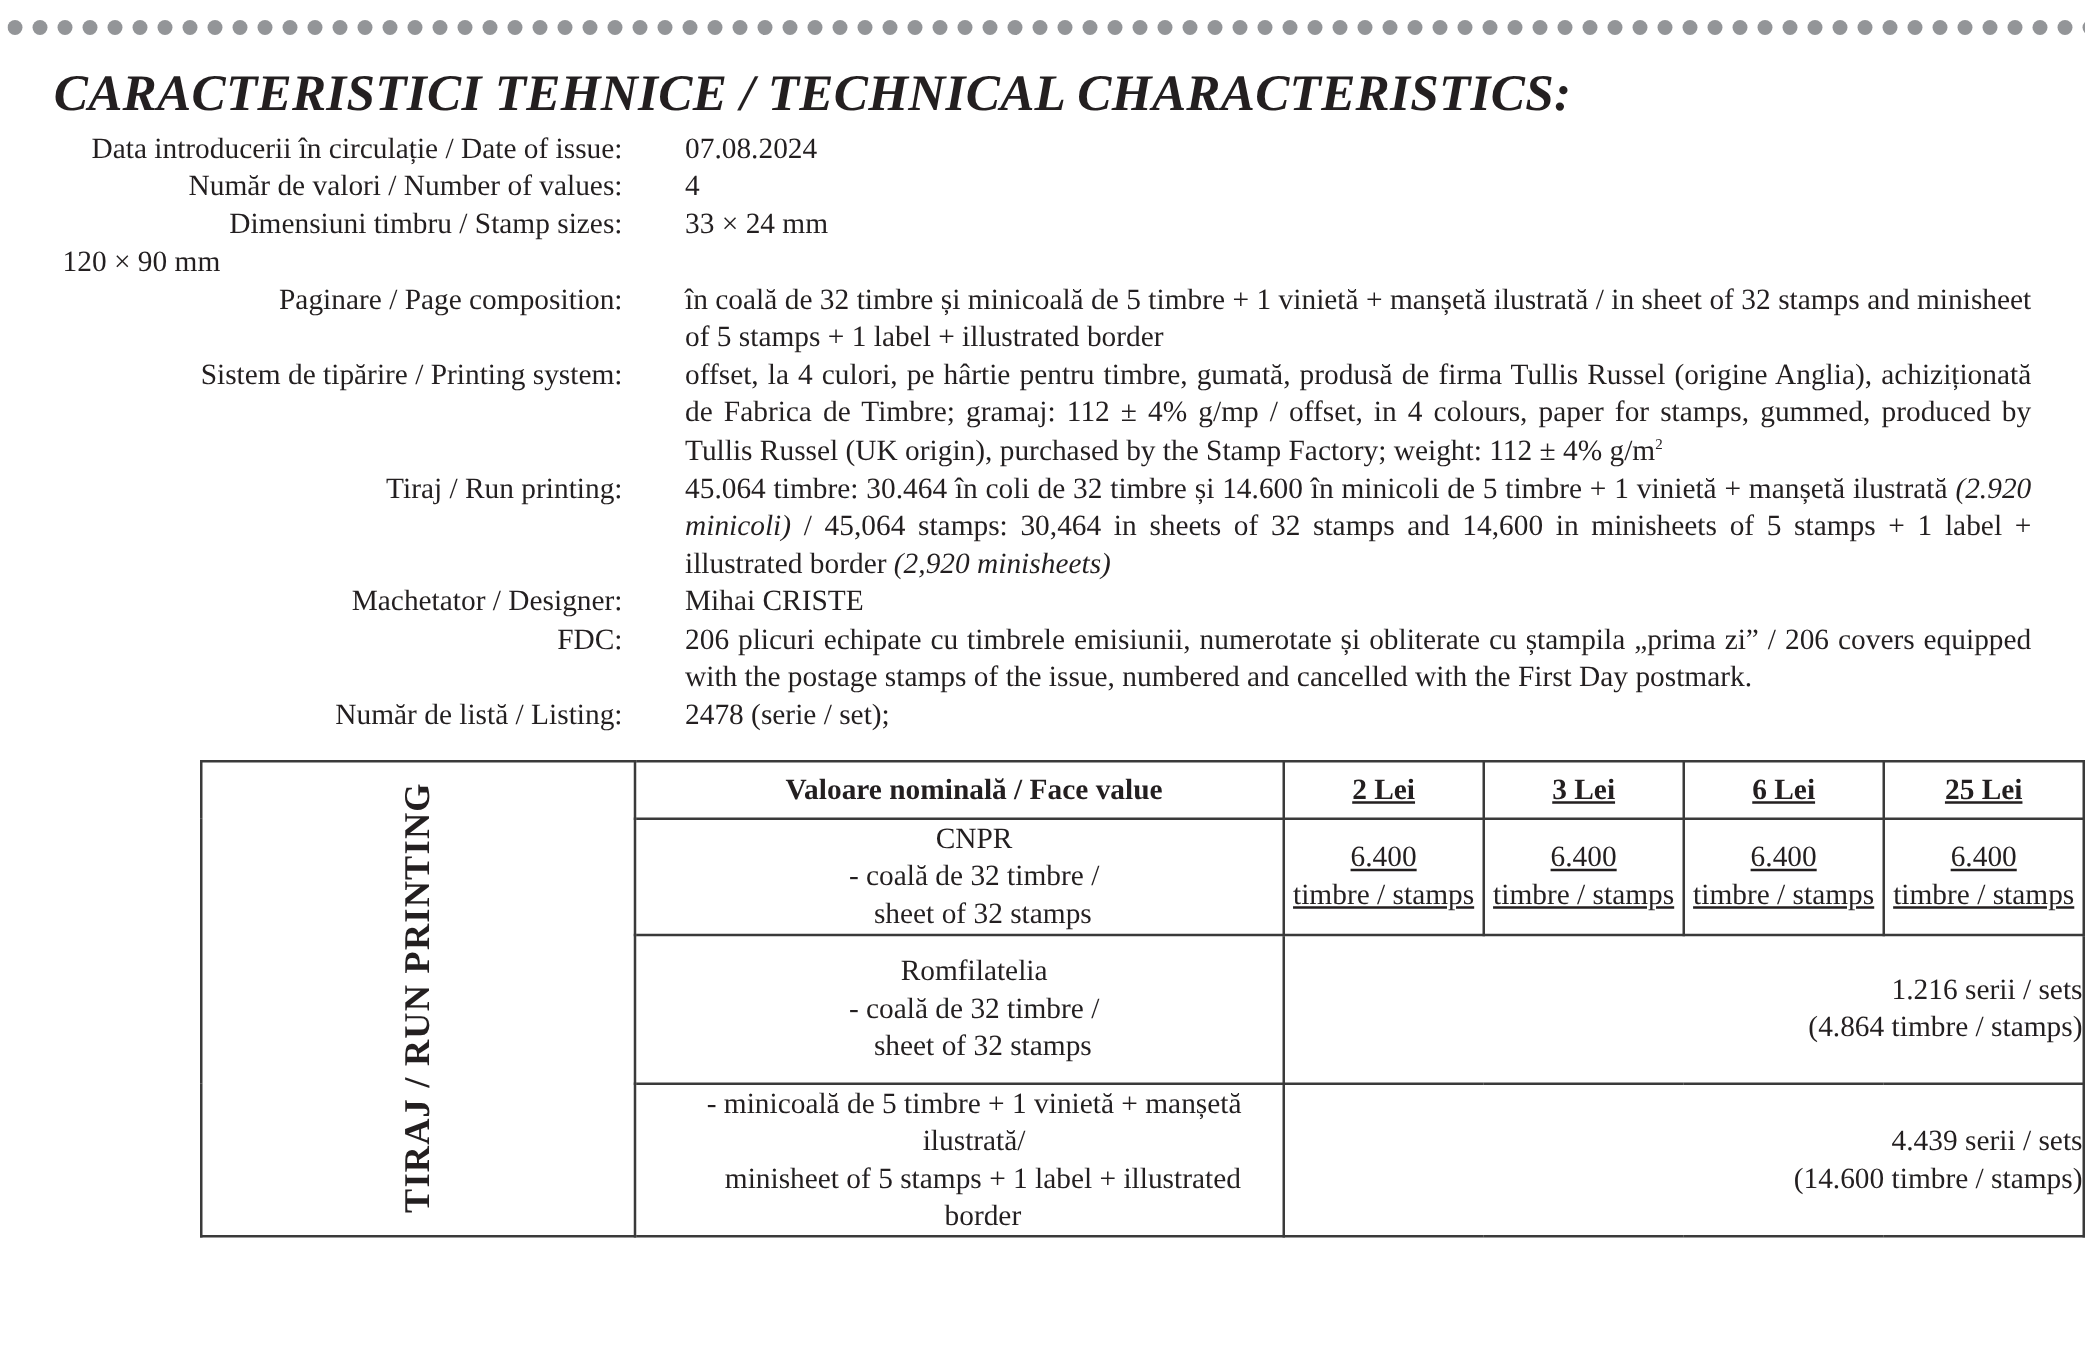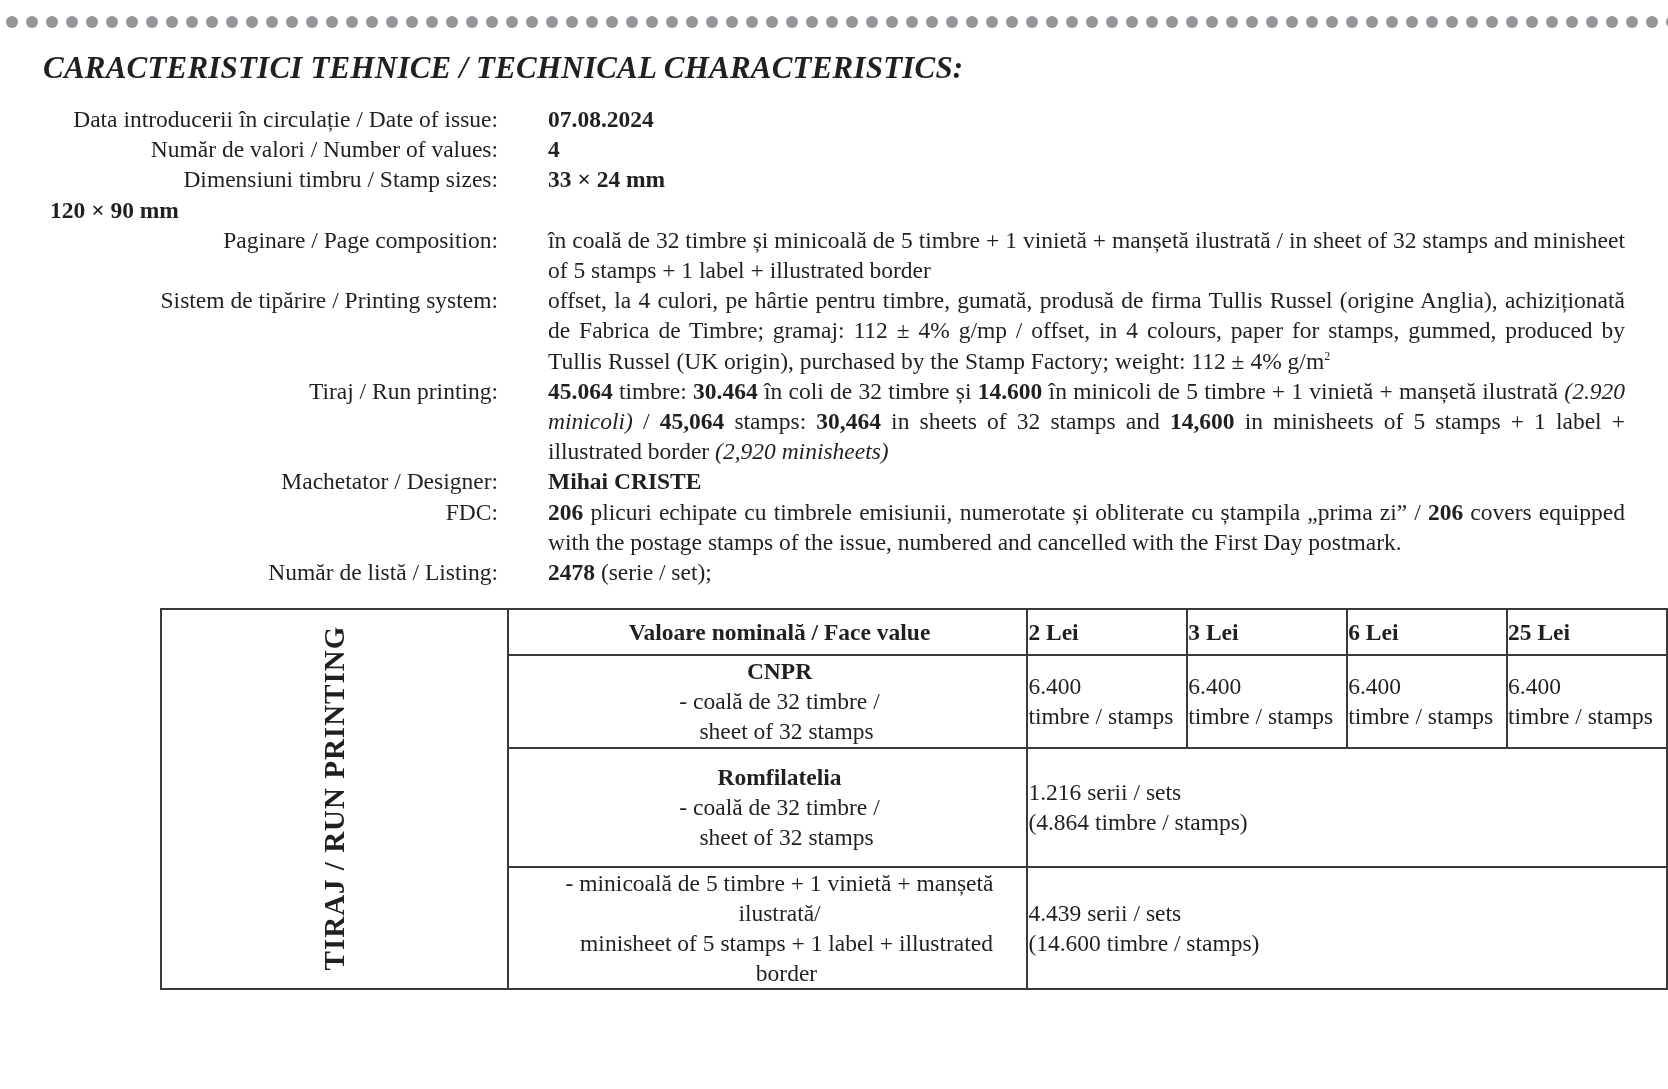--- a/index.html
+++ b/index.html
@@ -11,53 +11,53 @@
   .dots {
     position: absolute; left: 6px; top: 16px; width: 1662px; height: 14px;
     overflow: hidden; white-space: nowrap;
   }
   .dot {
     display: inline-block; width: 12px; height: 12px; border-radius: 50%;
     background: #939598; margin-right: 8px; vertical-align: top;
   }
   .title {
     position: absolute; left: 43px; top: 50px;
-    font-size: 31px; font-weight: bold; font-style: italic; letter-spacing: 0.2px;
+    font-size: 41px; font-weight: bold; font-style: italic; letter-spacing: 0.2px;
     white-space: nowrap;
   }
   .specs {
     position: absolute; left: 0; top: 104px; width: 1668px;
     font-size: 23.5px; line-height: 30.2px;
   }
   .spec-row { display: flex; }
   .spec-label {
     width: 498px; text-align: right; flex: none; white-space: nowrap;
   }
   .spec-value {
     margin-left: 50px; width: 1077px; text-align: justify;
   }
-  .b { font-weight: bold; }
+  .b { font-weight: normal; }
   .i { font-style: italic; }
   sup { font-size: 12px; vertical-align: 9px; line-height: 0; }
 
   .run-table {
     position: absolute; left: 160px; top: 608px;
     border-collapse: collapse; font-size: 23.5px; line-height: 30.2px;
   }
   .run-table td {
     border: 2.5px solid #3a3a3a; padding: 0; vertical-align: middle;
   }
   .side-cell { width: 52px; text-align: center; position: relative; }
   .side-label {
     display: inline-block; transform: rotate(-90deg);
     white-space: nowrap; font-weight: bold; font-size: 29px; letter-spacing: 1px;
   }
   .desc-cell { width: 562px; padding-left: 24px !important; text-align: center; }
-  .val-cell { width: 175px; text-align: left; }
-  .merged { text-align: left; }
+  .val-cell { width: 175px; text-align: center; text-decoration: underline; }
+  .merged { text-align: right; }
   .hdr { font-weight: bold; height: 46px; }
   .r1 { height: 88px; }
   .r2 { height: 119px; }
   .r3 { height: 82px; padding-left: 48px; }
   .indent { padding-left: 14px; }
 </style>
 </head>
 <body>
 
 <div class="dots" id="dots"><span class="dot" style="background: rgb(147, 149, 152);"></span><span class="dot" style="background: rgb(147, 149, 152);"></span><span class="dot" style="background: rgb(147, 149, 152);"></span><span class="dot" style="background: rgb(147, 149, 152);"></span><span class="dot" style="background: rgb(147, 149, 152);"></span><span class="dot" style="background: rgb(147, 149, 152);"></span><span class="dot" style="background: rgb(147, 149, 152);"></span><span class="dot" style="background: rgb(147, 149, 152);"></span><span class="dot" style="background: rgb(147, 149, 152);"></span><span class="dot" style="background: rgb(147, 149, 152);"></span><span class="dot" style="background: rgb(147, 149, 152);"></span><span class="dot" style="background: rgb(147, 149, 152);"></span><span class="dot" style="background: rgb(147, 149, 152);"></span><span class="dot" style="background: rgb(147, 149, 152);"></span><span class="dot" style="background: rgb(147, 149, 152);"></span><span class="dot" style="background: rgb(147, 149, 152);"></span><span class="dot" style="background: rgb(147, 149, 152);"></span><span class="dot" style="background: rgb(147, 149, 152);"></span><span class="dot" style="background: rgb(147, 149, 152);"></span><span class="dot" style="background: rgb(147, 149, 152);"></span><span class="dot" style="background: rgb(147, 149, 152);"></span><span class="dot" style="background: rgb(147, 149, 152);"></span><span class="dot" style="background: rgb(147, 149, 152);"></span><span class="dot" style="background: rgb(147, 149, 152);"></span><span class="dot" style="background: rgb(147, 149, 152);"></span><span class="dot" style="background: rgb(147, 149, 152);"></span><span class="dot" style="background: rgb(147, 149, 152);"></span><span class="dot" style="background: rgb(147, 149, 152);"></span><span class="dot" style="background: rgb(147, 149, 152);"></span><span class="dot" style="background: rgb(147, 149, 152);"></span><span class="dot" style="background: rgb(147, 149, 152);"></span><span class="dot" style="background: rgb(147, 149, 152);"></span><span class="dot" style="background: rgb(147, 149, 152);"></span><span class="dot" style="background: rgb(147, 149, 152);"></span><span class="dot" style="background: rgb(147, 149, 152);"></span><span class="dot" style="background: rgb(147, 149, 152);"></span><span class="dot" style="background: rgb(147, 149, 152);"></span><span class="dot" style="background: rgb(147, 149, 152);"></span><span class="dot" style="background: rgb(147, 149, 152);"></span><span class="dot" style="background: rgb(147, 149, 152);"></span><span class="dot" style="background: rgb(147, 149, 152);"></span><span class="dot" style="background: rgb(147, 149, 152);"></span><span class="dot" style="background: rgb(147, 149, 152);"></span><span class="dot" style="background: rgb(147, 149, 152);"></span><span class="dot" style="background: rgb(147, 149, 152);"></span><span class="dot" style="background: rgb(147, 149, 152);"></span><span class="dot" style="background: rgb(147, 149, 152);"></span><span class="dot" style="background: rgb(147, 149, 152);"></span><span class="dot" style="background: rgb(147, 149, 152);"></span><span class="dot" style="background: rgb(147, 149, 152);"></span><span class="dot" style="background: rgb(147, 149, 152);"></span><span class="dot" style="background: rgb(147, 149, 152);"></span><span class="dot" style="background: rgb(147, 149, 152);"></span><span class="dot" style="background: rgb(147, 149, 152);"></span><span class="dot" style="background: rgb(147, 149, 152);"></span><span class="dot" style="background: rgb(147, 149, 152);"></span><span class="dot" style="background: rgb(147, 149, 152);"></span><span class="dot" style="background: rgb(147, 149, 152);"></span><span class="dot" style="background: rgb(147, 149, 152);"></span><span class="dot" style="background: rgb(147, 149, 152);"></span><span class="dot" style="background: rgb(147, 149, 152);"></span><span class="dot" style="background: rgb(147, 149, 152);"></span><span class="dot" style="background: rgb(147, 149, 152);"></span><span class="dot" style="background: rgb(147, 149, 152);"></span><span class="dot" style="background: rgb(147, 149, 152);"></span><span class="dot" style="background: rgb(147, 149, 152);"></span><span class="dot" style="background: rgb(147, 149, 152);"></span><span class="dot" style="background: rgb(147, 149, 152);"></span><span class="dot" style="background: rgb(147, 149, 152);"></span><span class="dot" style="background: rgb(147, 149, 152);"></span><span class="dot" style="background: rgb(147, 149, 152);"></span><span class="dot" style="background: rgb(147, 149, 152);"></span><span class="dot" style="background: rgb(147, 149, 152);"></span><span class="dot" style="background: rgb(147, 149, 152);"></span><span class="dot" style="background: rgb(147, 149, 152);"></span><span class="dot" style="background: rgb(147, 149, 152);"></span><span class="dot" style="background: rgb(147, 149, 152);"></span><span class="dot" style="background: rgb(147, 149, 152);"></span><span class="dot" style="background: rgb(147, 149, 152);"></span><span class="dot" style="background: rgb(147, 149, 152);"></span><span class="dot" style="background: rgb(147, 149, 152);"></span><span class="dot" style="background: rgb(147, 149, 152);"></span><span class="dot" style="background: rgb(147, 149, 152);"></span><span class="dot" style="background: rgb(147, 149, 152);"></span></div>

